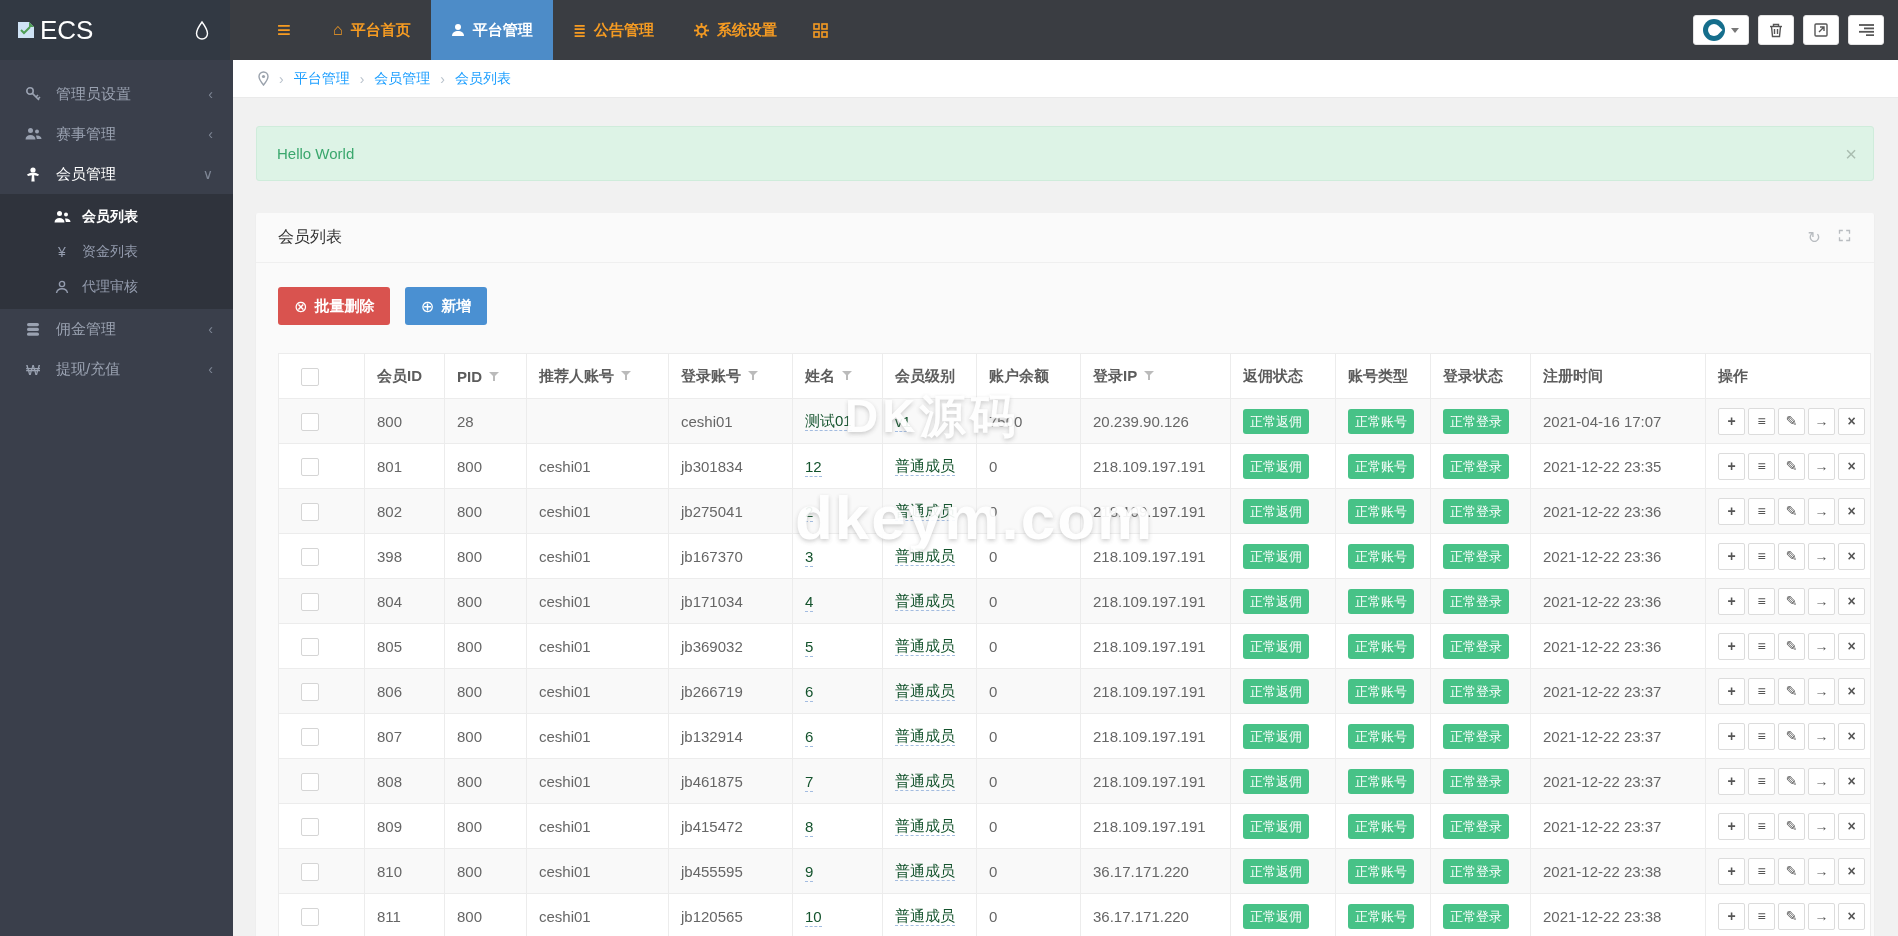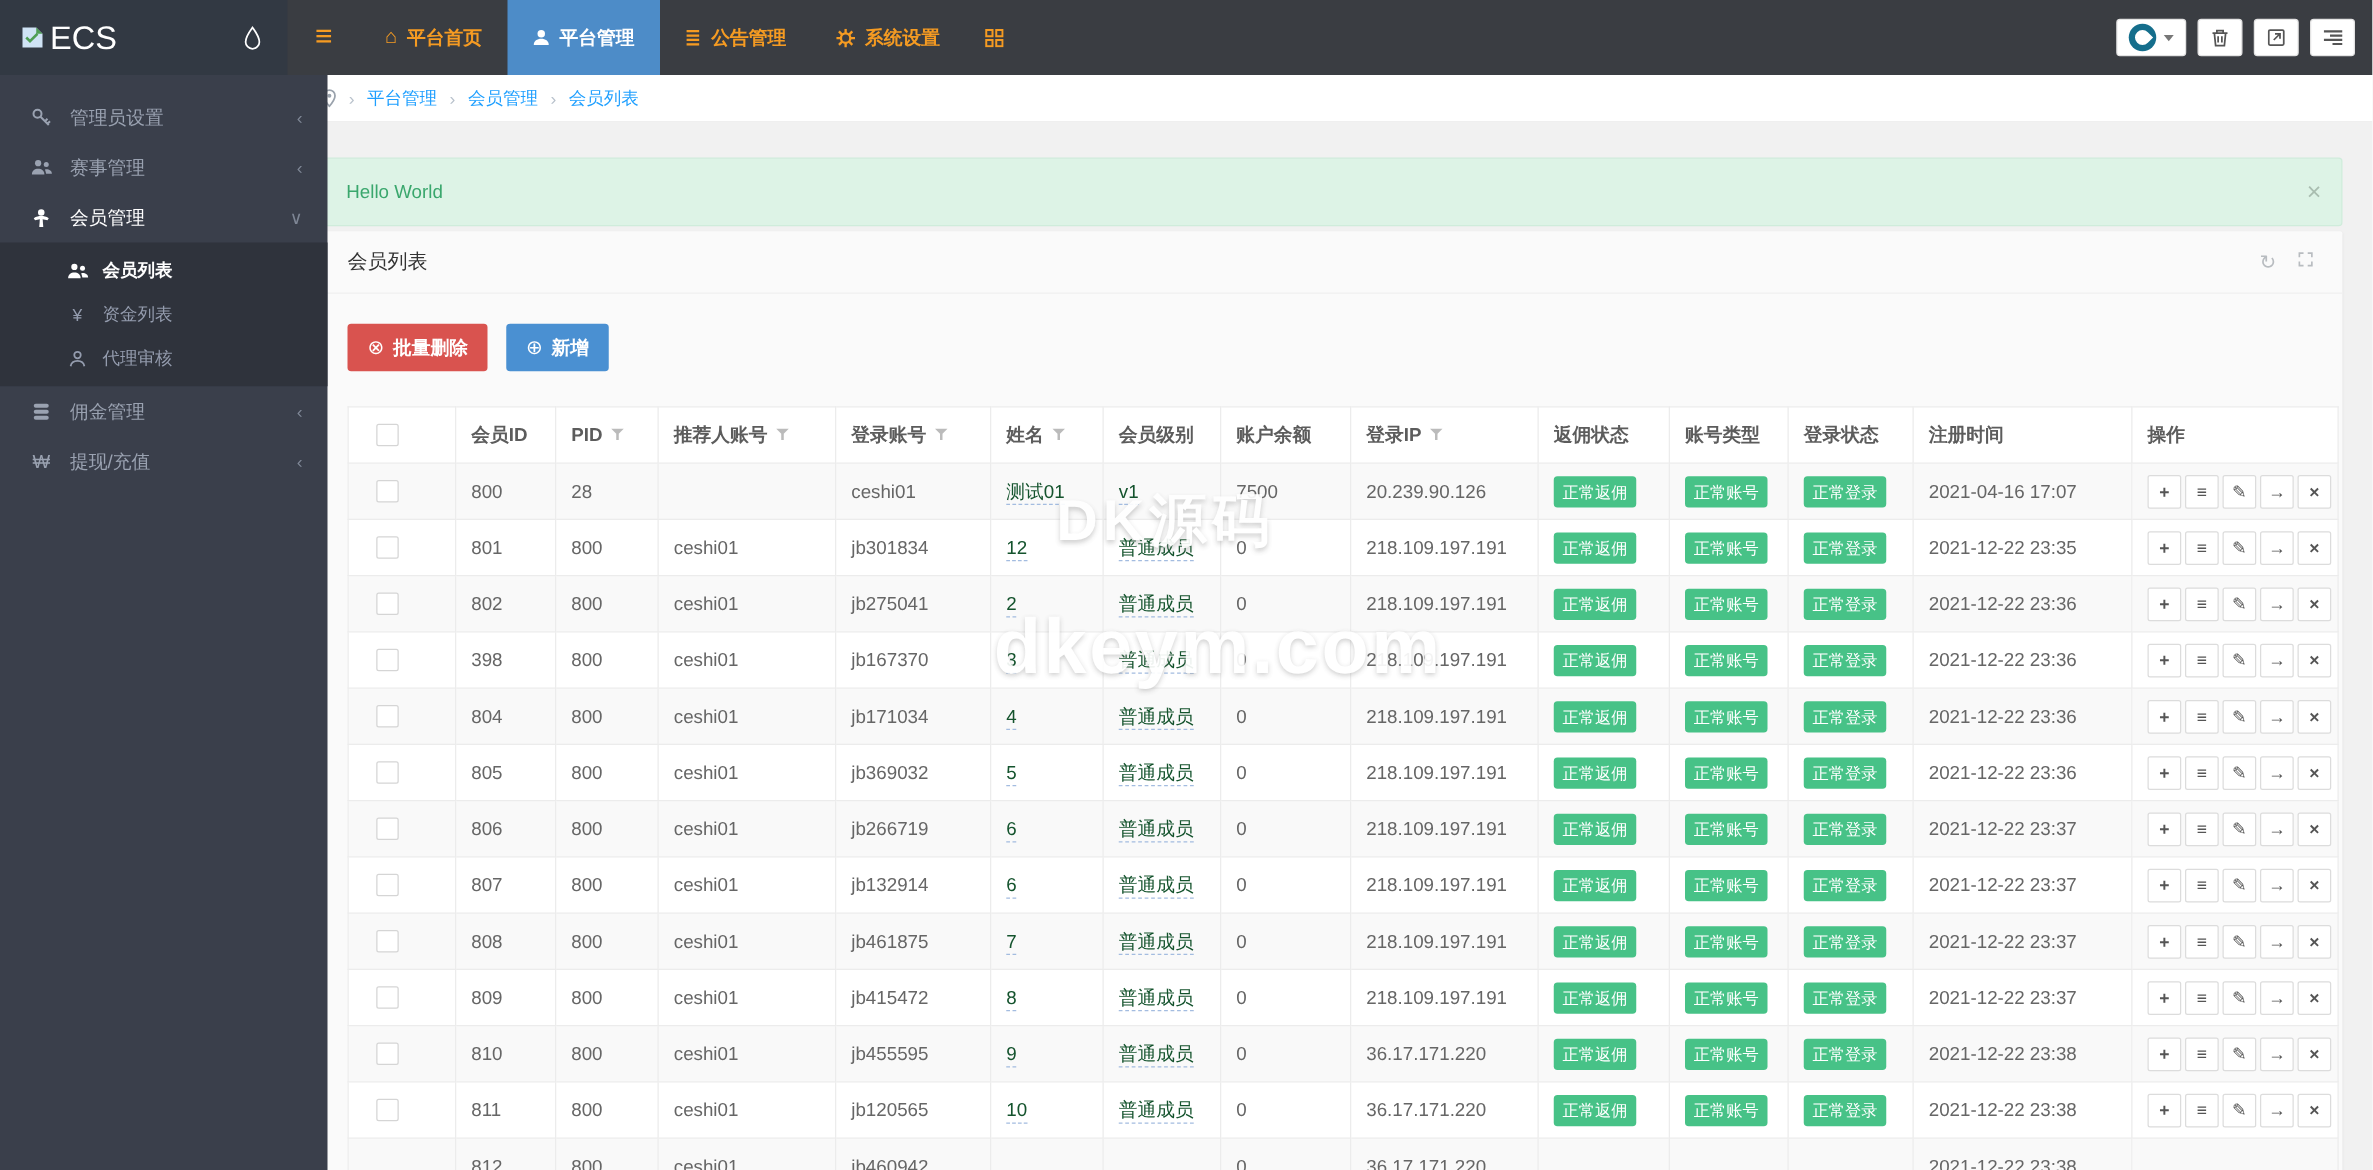--- a/index.html
+++ b/index.html
@@ -1,58 +1,58 @@
 <!DOCTYPE html>
 <html><head>
 <meta charset="utf-8">
 <style>
   * { box-sizing: border-box; margin: 0; padding: 0; }
   html,body { width: 1898px; height: 936px; }
   body { font-family: "Liberation Sans", "DejaVu Sans", sans-serif; background:#f1f1f1; overflow:hidden; }
   #app { position:relative; width:1898px; height:936px; overflow:hidden; }
 
   
-  .topbar { position:absolute; top:0; left:0; right:0; height:60px; background:#3a3d42; z-index:30; display:flex; }
+  .topbar { position:absolute; top:0; left:0; right:0; height:60px; background:#3a3d42; z-index:30; display:flex;gap:25px; }
   .logo-area { width:230px; height:60px; background:#323943; display:flex; align-items:center; padding:0 20px 0 16px; flex:0 0 230px; }
   .logo-text { color:#fff; font-size:26px; font-weight:400; margin-left:4px; letter-spacing:0; }
   .logo-glyph { width:20px; height:20px; display:inline-block; }
   .drop-icon { margin-left:auto; width:16px; height:20px; }
   .nav { display:flex; align-items:stretch; }
   .nav-burger { width:58px; display:flex; align-items:center; justify-content:center; color:#f59b22; font-size:24px; cursor:pointer; }
   .nav-item { display:flex; align-items:center; gap:8px; padding:0 20px; color:#f59b22; font-size:15px; font-weight:700; cursor:pointer; }
   .nav-item .ni { font-size:16px; display:inline-flex; align-items:center; }
   .nav-item.active { background:#4d8cc8; color:#fff; }
   .nav-item.grid-only { padding:0 16px; }
   .topbar-right { margin-left:auto; display:flex; align-items:center; gap:9px; padding-right:14px; }
   .tb-btn { height:30px; min-width:36px; background:#fff; border:1px solid #e3e3e3; border-radius:3px; display:flex; align-items:center; justify-content:center; gap:6px; cursor:pointer; color:#555; }
   .tb-btn.avatar-btn { padding:0 9px; }
   .avatar-circle { width:22px; height:22px; border-radius:50%; background:#156e8c; position:relative; overflow:hidden; }
   .avatar-circle::after { content:""; position:absolute; left:5px; top:5px; width:12px; height:12px; background:#fff; border-radius:50% 0 50% 50%; transform:rotate(45deg); }
   .caret-down { width:0; height:0; border-left:4px solid transparent; border-right:4px solid transparent; border-top:5px solid #777; }
 
   
-  .sidebar { position:absolute; top:60px; left:0; bottom:0; width:262px; background:#3a3f4b; padding-top:14px; z-index:20; }
+  .sidebar { position:absolute; top:60px; left:0; bottom:0; width:233px; background:#3a3f4b; padding-top:14px; z-index:20; }
   .side-item { height:40px; display:flex; align-items:center; padding:0 20px 0 22px; color:#9aa2b1; font-size:15px; cursor:pointer; }
   .side-item .si { width:22px; margin-right:12px; display:inline-flex; justify-content:center; align-items:center; font-size:15px; }
   .side-item .chev { margin-left:auto; color:#7e8695; font-size:14px; }
   .side-item.active { color:#fff; }
   .submenu { background:#2f333c; padding:5px 0; }
   .submenu-item { height:35px; display:flex; align-items:center; padding-left:52px; color:#949cae; font-size:14px; cursor:pointer; }
   .submenu-item .si { width:20px; margin-right:10px; display:inline-flex; justify-content:center; font-size:14px; }
   .submenu-item.active { color:#fff; font-weight:700; }
 
   
   .crumbbar { position:absolute; top:60px; left:230px; right:0; height:38px; background:#fff; border-bottom:1px solid #eaeaea; display:flex; align-items:center; padding-left:28px; z-index:10; }
   .crumb-sep { color:#b9c2cc; margin:0 10px; font-size:14px; }
   .crumb-link { color:#1e9fff; font-size:14px; text-decoration:none; cursor:pointer; }
   .pin-icon { color:#9aa2ac; display:inline-flex; }
 
   
   .content { position:absolute; top:98px; left:230px; right:0; bottom:0; background:#f1f1f1; padding:28px 24px 0 26px; overflow:hidden; }
-  .alert-success { position:relative; background:#ddf3e6; border:1px solid #cfecdb; border-radius:3px; height:55px; display:flex; align-items:center; padding:0 20px; color:#3aa76d; font-size:15px; margin-bottom:4px; }
+  .alert-success { position:relative; background:#ddf3e6; border:1px solid #cfecdb; border-radius:3px; height:55px; display:flex; align-items:center; padding:0 20px; color:#3aa76d; font-size:15px; margin-bottom:32px; }
   .alert-close { position:absolute; right:16px; top:50%; transform:translateY(-50%); color:#a9bdb0; font-size:20px; cursor:pointer; line-height:1; }
 
   .card { background:#fafafa; border-radius:2px; box-shadow:0 1px 2px rgba(0,0,0,.06); }
   .card-header { height:50px; display:flex; align-items:center; padding:0 22px; border-bottom:1px solid #efefef; }
   .card-title { font-size:16px; color:#333; }
   .card-tools { margin-left:auto; display:flex; gap:16px; color:#b8bcc0; }
   .tool-ic { cursor:pointer; display:inline-flex; font-size:16px; }
   .card-body { padding:24px 22px 0; }
 
   .btn { height:38px; padding:0 16px; border:none; border-radius:3px; color:#fff; font-size:15px; font-weight:700; display:inline-flex; align-items:center; gap:7px; cursor:pointer; font-family:inherit; }

